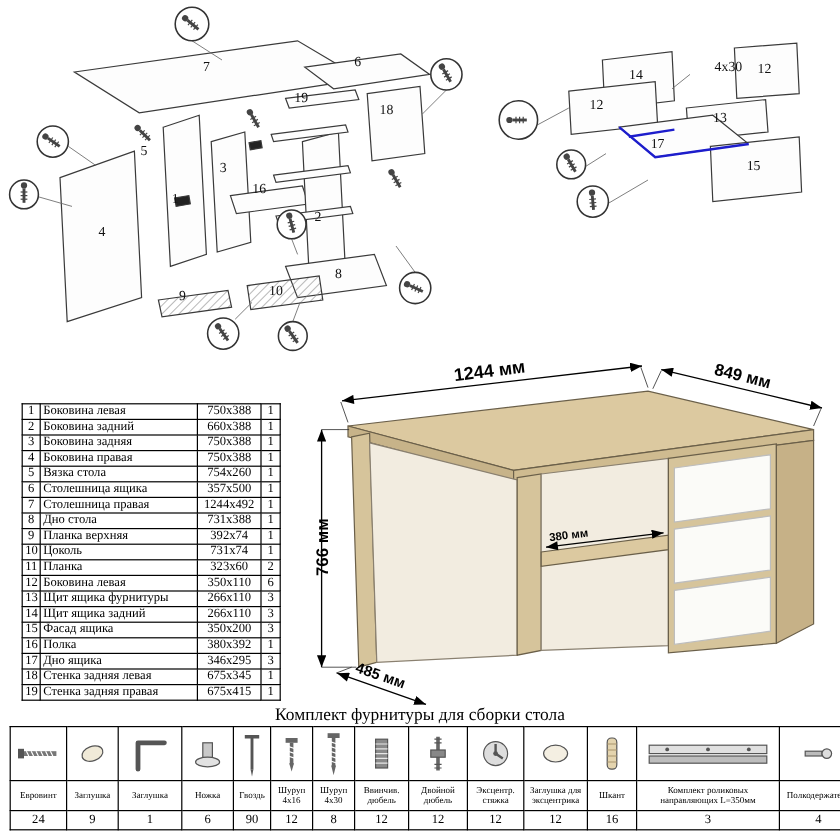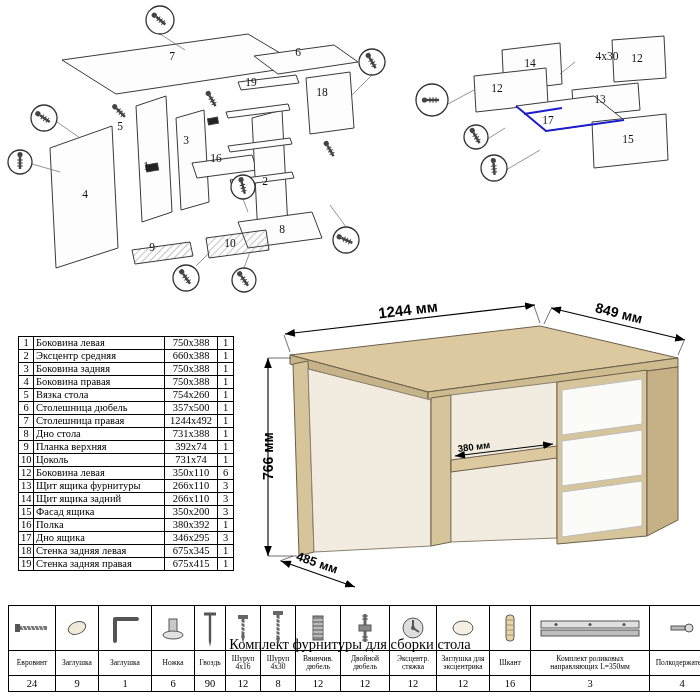--- a/index.html
+++ b/index.html
@@ -19,21 +19,21 @@
   td.td-c{text-align:center;}
   td.td-l{text-align:left;}
   
   .dim{position:absolute;font-family:"Liberation Sans",sans-serif;font-weight:bold;color:#000;}
   .dim-width{left:352px;top:301px;width:112px;text-align:center;font-size:15px;transform:rotate(-7deg);}
   .dim-depth{left:574px;top:305px;width:90px;text-align:center;font-size:14px;transform:rotate(14deg);}
   .dim-height{left:230px;top:448px;width:76px;text-align:center;font-size:14px;transform:rotate(-90deg);}
   .dim-shelf{left:438px;top:441px;width:72px;text-align:center;font-size:9.5px;transform:rotate(-7deg);}
   .dim-front{left:280px;top:556px;width:74px;text-align:center;font-size:12.5px;transform:rotate(19deg);}
   
-  .hw-title{position:absolute;left:0;top:588px;width:700px;text-align:center;font-size:14.5px;margin-top:48px;}
+  .hw-title{position:absolute;left:0;top:588px;width:700px;text-align:center;font-size:14.5px;}
   table.hw{position:absolute;left:8px;top:605px;width:684px;border-collapse:collapse;table-layout:fixed;}
   table.hw td{border:1px solid #000;padding:0 1px;}
   .hw-icon-cell{height:44px;text-align:center;vertical-align:middle;}
   .hw-label-cell{height:24px;font-size:7.5px;line-height:1.08;text-align:center;vertical-align:middle;}
   .hw-count-cell{height:15px;font-size:10.5px;text-align:center;vertical-align:middle;margin-left:16px;}
 </style>
 </head>
 <body>
 
 <div class="sheet">
@@ -181,21 +181,21 @@
       </colgroup>
     <tbody id="parts-body">
         <tr>
           <td class="td-c">1</td>
           <td class="td-l">Боковина левая</td>
           <td class="td-c">750x388</td>
           <td class="td-c">1</td>
         </tr>
         <tr>
           <td class="td-c">2</td>
-          <td class="td-l">Эксцентр средняя</td>
+          <td class="td-l">Боковина задний</td>
           <td class="td-c">660x388</td>
           <td class="td-c">1</td>
         </tr>
         <tr>
           <td class="td-c">3</td>
           <td class="td-l">Боковина задняя</td>
           <td class="td-c">750x388</td>
           <td class="td-c">1</td>
         </tr>
         <tr>
@@ -205,21 +205,21 @@
           <td class="td-c">1</td>
         </tr>
         <tr>
           <td class="td-c">5</td>
           <td class="td-l">Вязка стола</td>
           <td class="td-c">754x260</td>
           <td class="td-c">1</td>
         </tr>
         <tr>
           <td class="td-c">6</td>
-          <td class="td-l">Столешница дюбель</td>
+          <td class="td-l">Столешница ящика</td>
           <td class="td-c">357x500</td>
           <td class="td-c">1</td>
         </tr>
         <tr>
           <td class="td-c">7</td>
           <td class="td-l">Столешница правая</td>
           <td class="td-c">1244x492</td>
           <td class="td-c">1</td>
         </tr>
         <tr>
@@ -232,20 +232,26 @@
           <td class="td-c">9</td>
           <td class="td-l">Планка верхняя</td>
           <td class="td-c">392x74</td>
           <td class="td-c">1</td>
         </tr>
         <tr>
           <td class="td-c">10</td>
           <td class="td-l">Цоколь</td>
           <td class="td-c">731x74</td>
           <td class="td-c">1</td>
+        </tr>
+        <tr>
+          <td class="td-c">11</td>
+          <td class="td-l">Планка</td>
+          <td class="td-c">323x60</td>
+          <td class="td-c">2</td>
         </tr>
         <tr>
           <td class="td-c">12</td>
           <td class="td-l">Боковина левая</td>
           <td class="td-c">350x110</td>
           <td class="td-c">6</td>
         </tr>
         <tr>
           <td class="td-c">13</td>
           <td class="td-l">Щит ящика фурнитуры</td>

